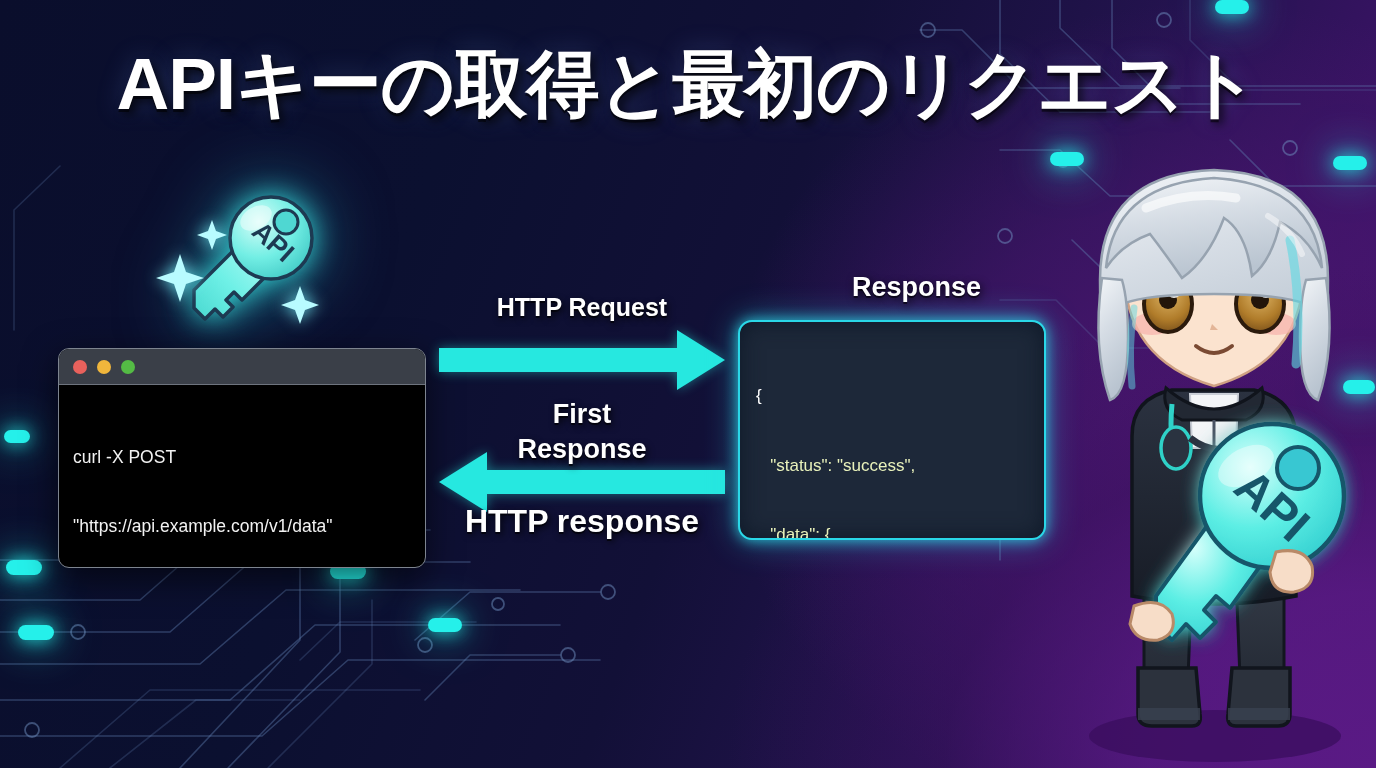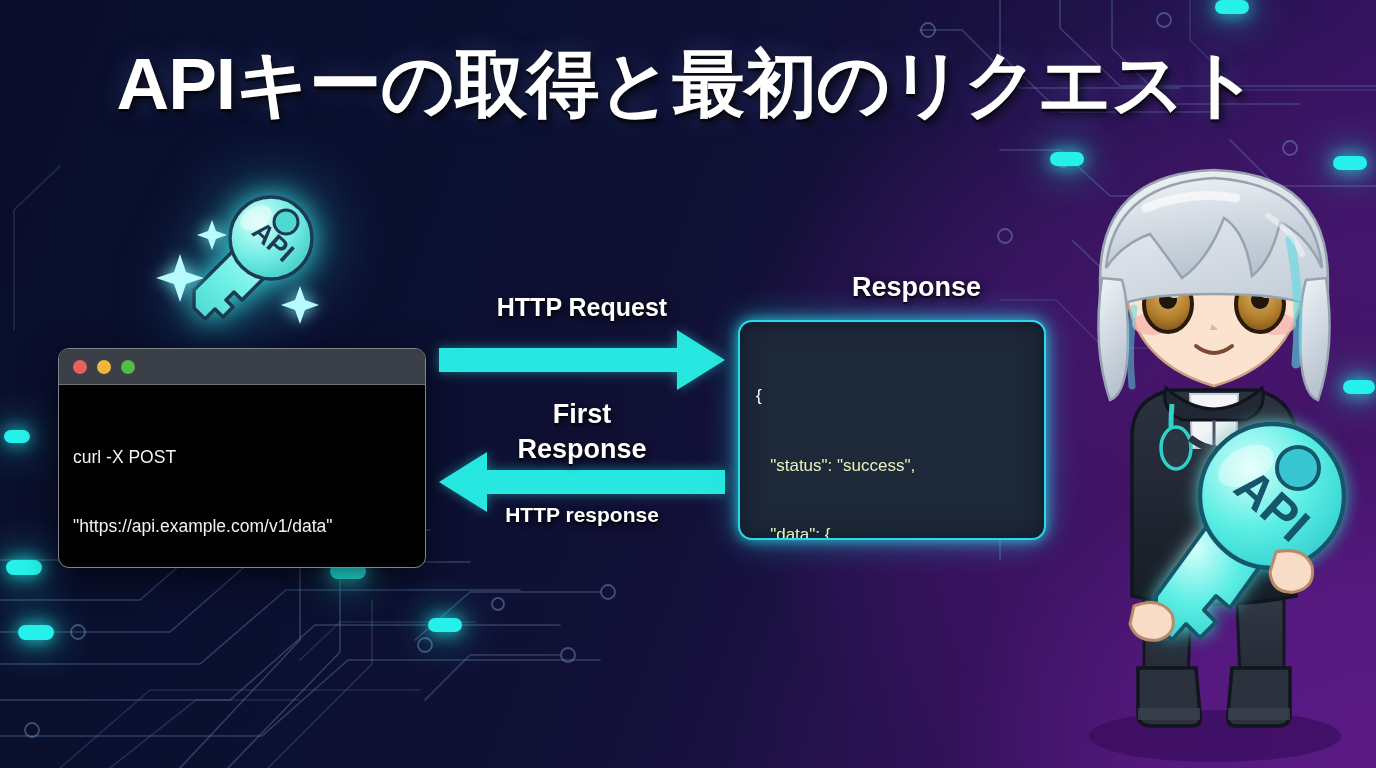--- a/index.html
+++ b/index.html
@@ -124,21 +124,21 @@
     position: absolute;
     color: #ffffff;
     font-weight: 700;
     text-shadow: 0 2px 0 rgba(0,0,0,0.6), 2px 3px 7px rgba(0,0,0,0.8);
     white-space: nowrap;
     z-index: 7;
     text-align: center;
   }
   .lbl-req   { left: 437px; top: 293px; width: 290px; font-size: 25px; }
   .lbl-first { left: 437px; top: 397px; width: 290px; font-size: 27px; line-height: 1.28; }
-  .lbl-resp  { left: 437px; top: 503px; width: 290px; font-size: 21px; }
+  .lbl-resp  { left: 437px; top: 503px; width: 290px; font-size: 32px; }
 
   
   .resp-label {
     position: absolute;
     left: 764px; top: 272px; width: 305px;
     text-align: center;
     color: #ffffff;
     font-size: 27px;
     font-weight: 700;
     text-shadow: 0 2px 0 rgba(0,0,0,0.55), 2px 3px 8px rgba(0,0,0,0.8);

